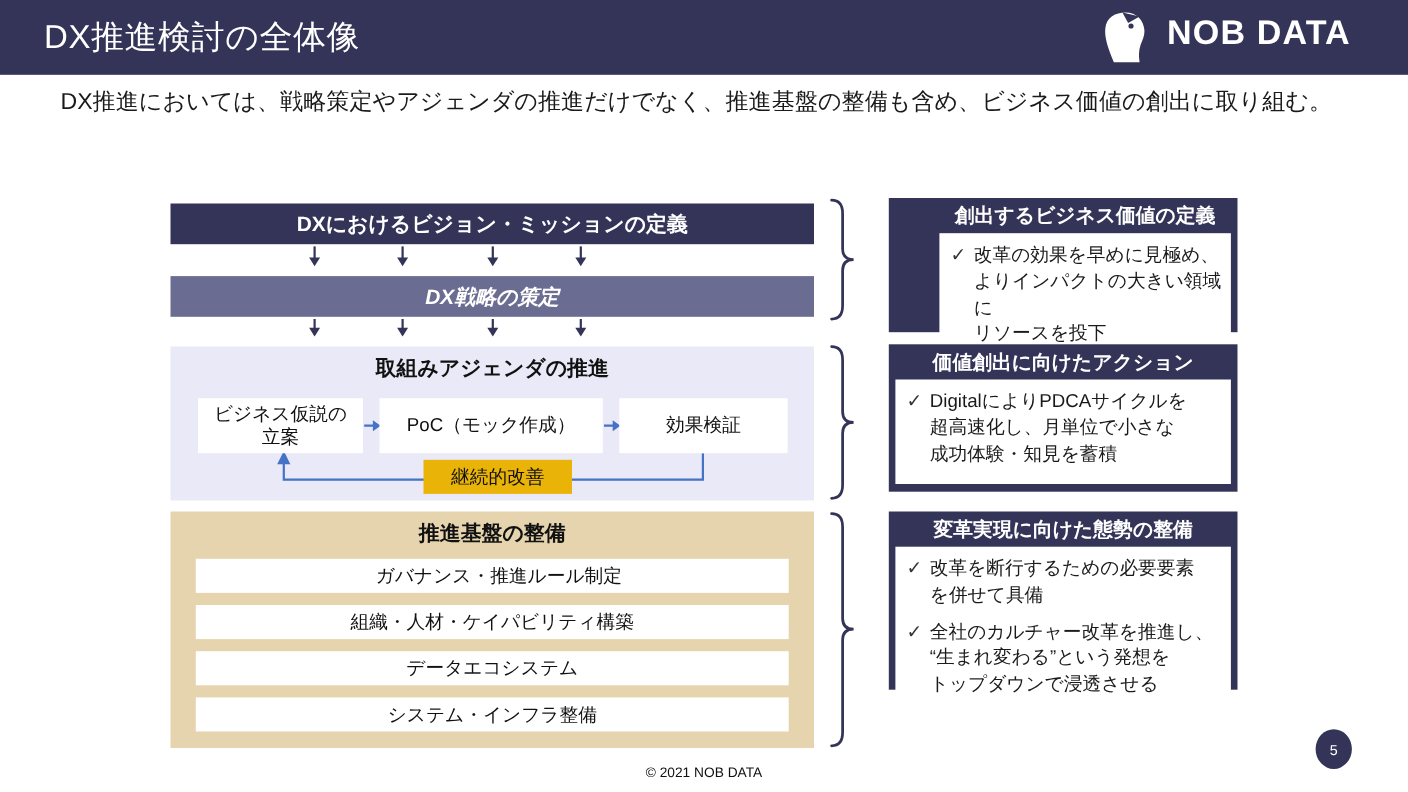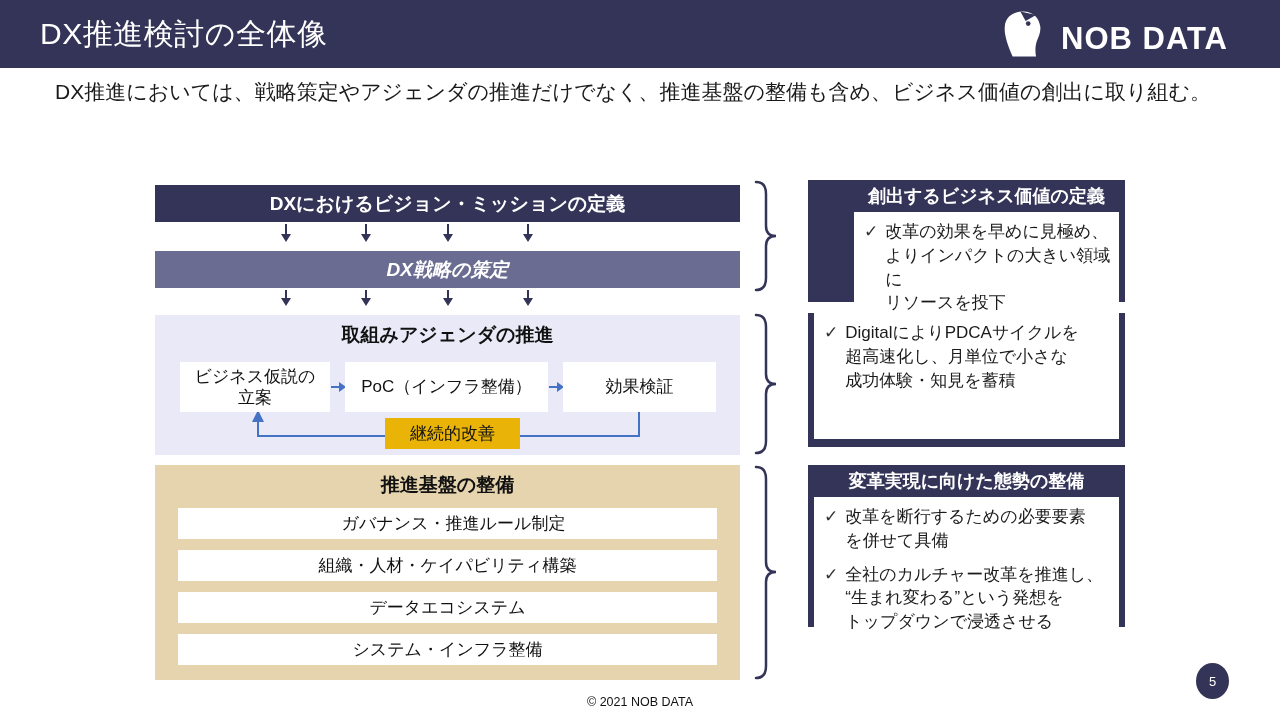--- a/index.html
+++ b/index.html
@@ -2,21 +2,21 @@
 <html><head>
 <meta charset="utf-8">
 <style>
   * { margin:0; padding:0; box-sizing:border-box; }
   body { font-family:"Liberation Sans","DejaVu Sans",sans-serif; background:#888; }
   .slide { position:relative; width:1280px; height:720px; background:#fff; overflow:hidden; }
 
   
   .titlebar { position:absolute; left:0; top:0; width:1280px; height:68px; background:#333457; display:flex; align-items:center; }
   .titlebar h1 { color:#fff; font-size:30px; font-weight:normal; margin-left:40px; letter-spacing:0.5px; }
-  .logo { position:absolute; right:52px; top:8px; display:flex; align-items:flex-end; gap:10px; }
+  .logo { position:absolute; right:52px; top:8px; display:flex; align-items:flex-start; gap:10px; }
   .logo .bird svg { width:56px; height:52px; display:block; }
   .logo-text { color:#fff; font-size:31px; font-weight:800; letter-spacing:1px; line-height:1.4; }
 
   .subtitle { position:absolute; left:55px; top:78px; width:1180px; font-size:21px; color:#1a1a1a; }
 
   
   .flow { position:absolute; left:155px; top:185px; width:585px; height:495px; }
   .band { position:absolute; left:0; width:585px; height:37px; display:flex; align-items:center; justify-content:center; color:#fff; font-size:19px; font-weight:bold;text-align:right; }
   .band.navy { top:0; background:#333457; }
   .band.slate { top:66px; background:#6A6D91;font-style:italic; }
@@ -116,21 +116,21 @@
         <path d="M484,97 L484,121 L103,121 L103,105" fill="none" stroke="#4472C4" stroke-width="2"></path>
         <polygon points="97,107 103,95 109,107" fill="#4472C4"></polygon>
       </svg>
 
       <div class="stepbox step-a">ビジネス仮説の
 立案</div>
       <svg class="harrow harrow-1" viewBox="0 0 15 12" aria-hidden="true">
         <line x1="0" y1="6" x2="9" y2="6" stroke="#4472C4" stroke-width="2"></line>
         <polygon points="8,1 15,6 8,11" fill="#4472C4"></polygon>
       </svg>
-      <div class="stepbox step-b">PoC（インフラ整備）</div>
+      <div class="stepbox step-b">PoC（モック作成）</div>
       <svg class="harrow harrow-2" viewBox="0 0 15 12" aria-hidden="true">
         <line x1="0" y1="6" x2="9" y2="6" stroke="#4472C4" stroke-width="2"></line>
         <polygon points="8,1 15,6 8,11" fill="#4472C4"></polygon>
       </svg>
       <div class="stepbox step-c">効果検証</div>
 
       <div class="loop-label">継続的改善</div>
     </div>
 
     <div class="panel foundation">
@@ -164,20 +164,21 @@
       <div class="check-item">
         <span class="check">✓</span>
         <span class="txt">改革の効果を早めに見極め、
 よりインパクトの大きい領域に
 リソースを投下</span>
       </div>
     </div>
   </div>
 
   <div class="callout c2">
+    <div class="callout-title">価値創出に向けたアクション</div>
     <div class="callout-body">
       <div class="check-item">
         <span class="check">✓</span>
         <span class="txt">DigitalによりPDCAサイクルを
 超高速化し、月単位で小さな
 成功体験・知見を蓄積</span>
       </div>
     </div>
   </div>
 

